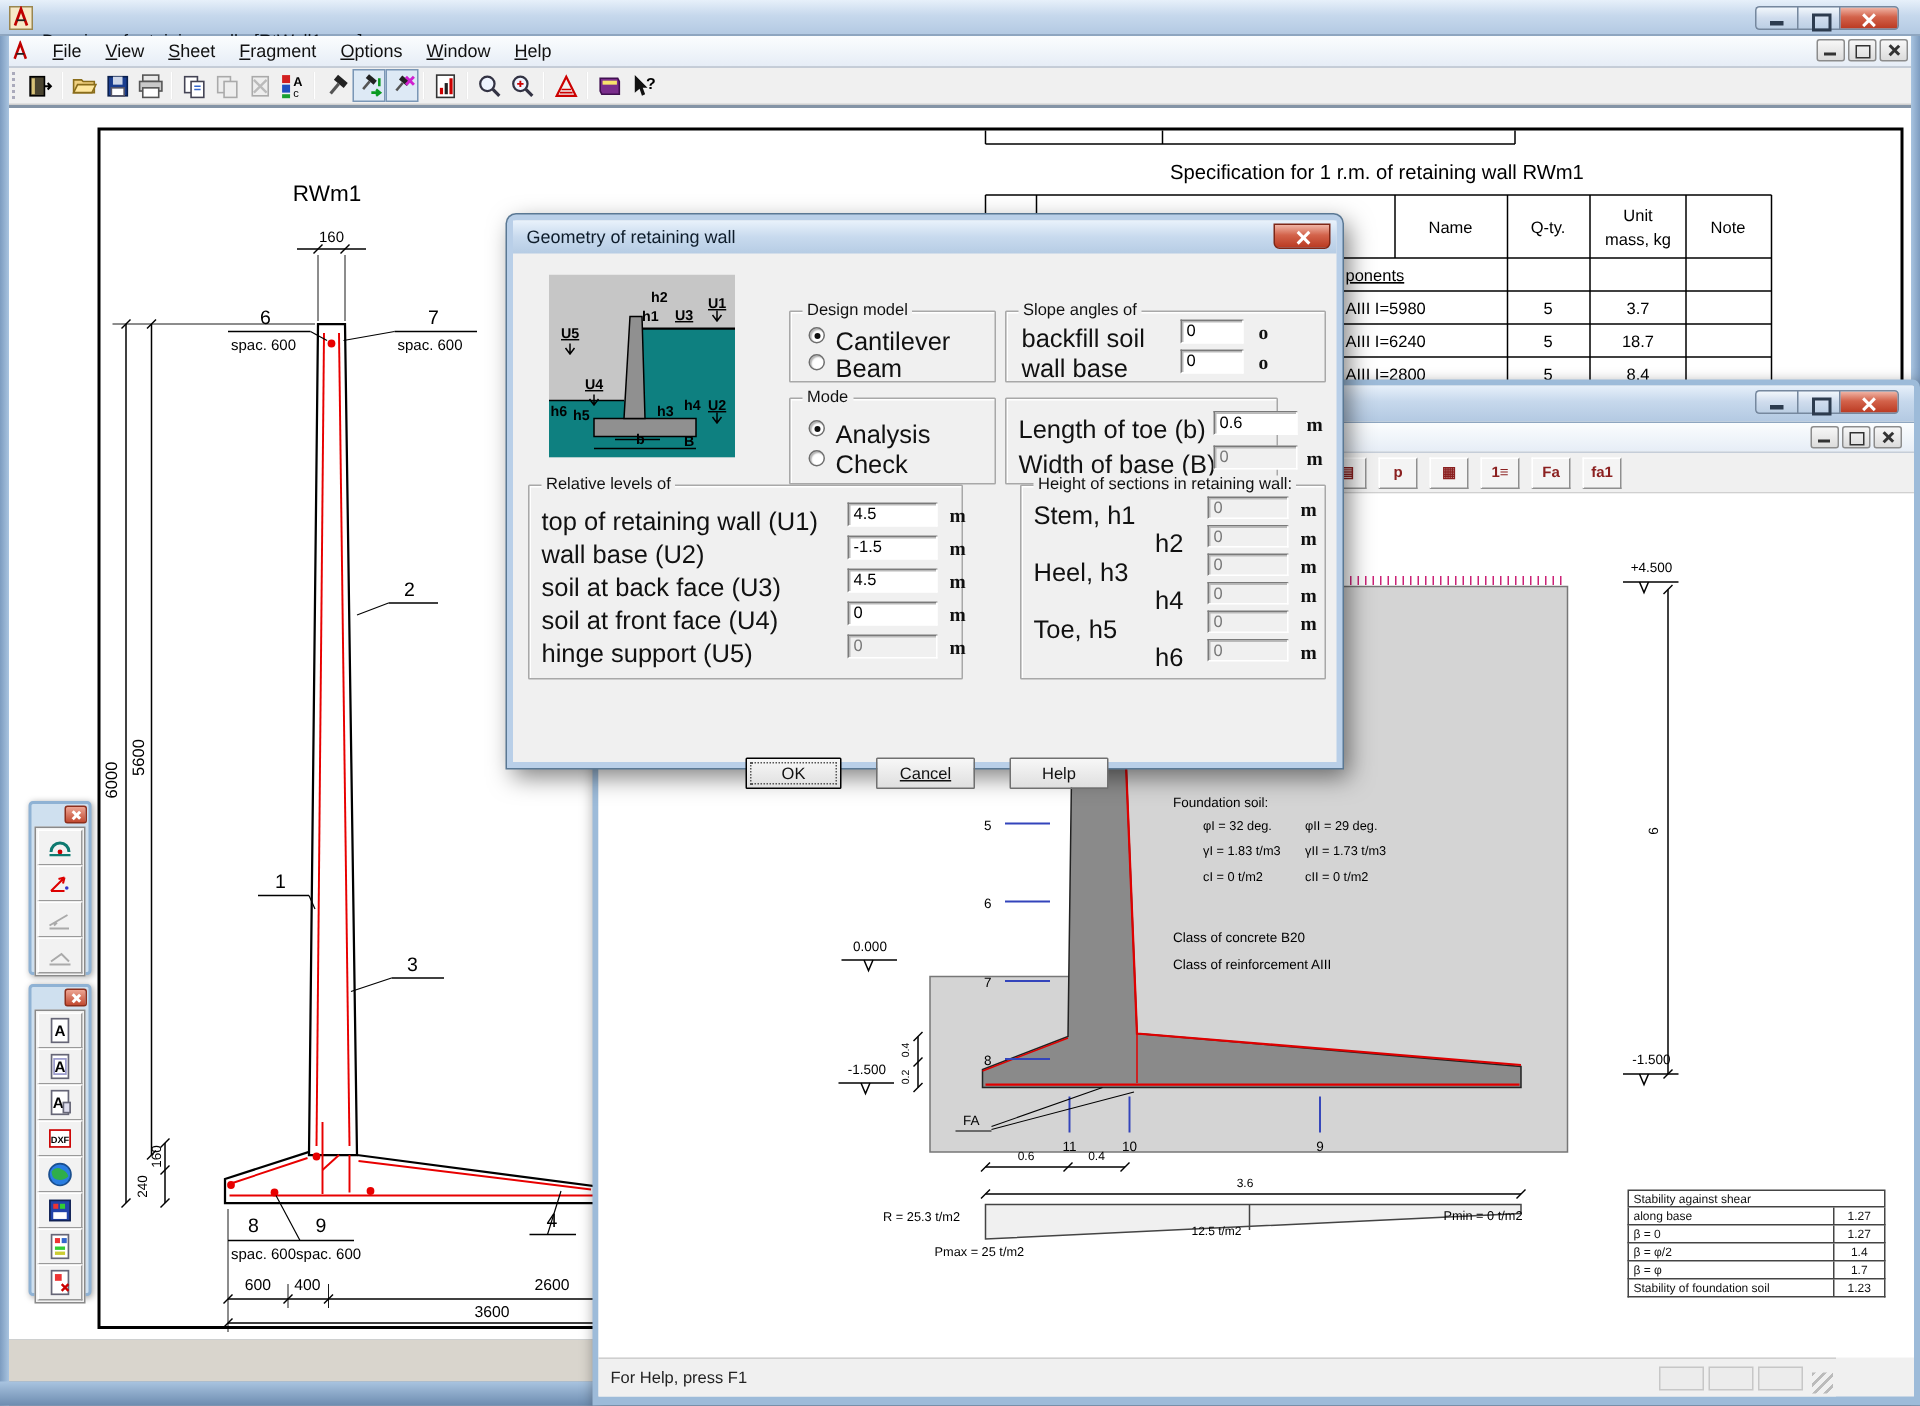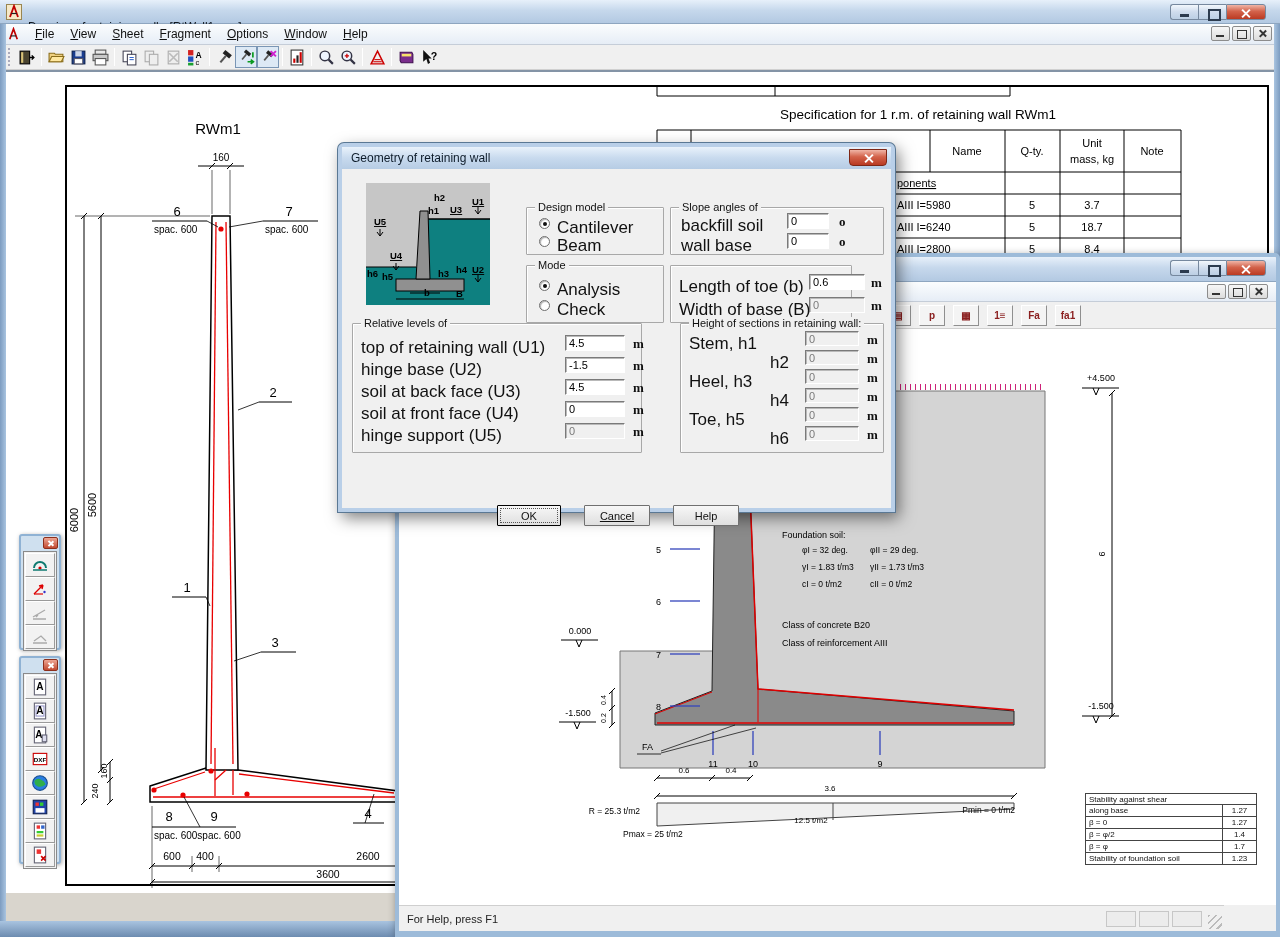--- a/index.html
+++ b/index.html
@@ -765,21 +765,21 @@
     <span class="dl" style="left:8px; top:34px;">Width of base (B)</span>
     <input class="fld dis" style="left: 138px; top: 31px; width: 56px;" disabled="" value="0">
     <span class="un" style="left:200px; top:32px;">m</span>
   </div>
 
   <div class="grp" style="left:10px; top:176px; width:290px; height:130px;">
     <span class="lg">Relative levels of</span>
     <span class="dl" style="left:8px; top:14px;">top of retaining wall (U1)</span>
     <input class="fld" style="left: 212px; top: 11px; width: 60px;" value="4.5">
     <span class="un" style="left:280px; top:12px;">m</span>
-    <span class="dl" style="left:8px; top:36px;">hinge base (U2)</span>
+    <span class="dl" style="left:8px; top:36px;">wall base (U2)</span>
     <input class="fld" style="left: 212px; top: 33px; width: 60px;" value="-1.5">
     <span class="un" style="left:280px; top:34px;">m</span>
     <span class="dl" style="left:8px; top:58px;">soil at back face (U3)</span>
     <input class="fld" style="left: 212px; top: 55px; width: 60px;" value="4.5">
     <span class="un" style="left:280px; top:56px;">m</span>
     <span class="dl" style="left:8px; top:80px;">soil at front face (U4)</span>
     <input class="fld" style="left: 212px; top: 77px; width: 60px;" value="0">
     <span class="un" style="left:280px; top:78px;">m</span>
     <span class="dl" style="left:8px; top:102px;">hinge support (U5)</span>
     <input class="fld dis" style="left: 212px; top: 99px; width: 60px;" disabled="" value="0">

